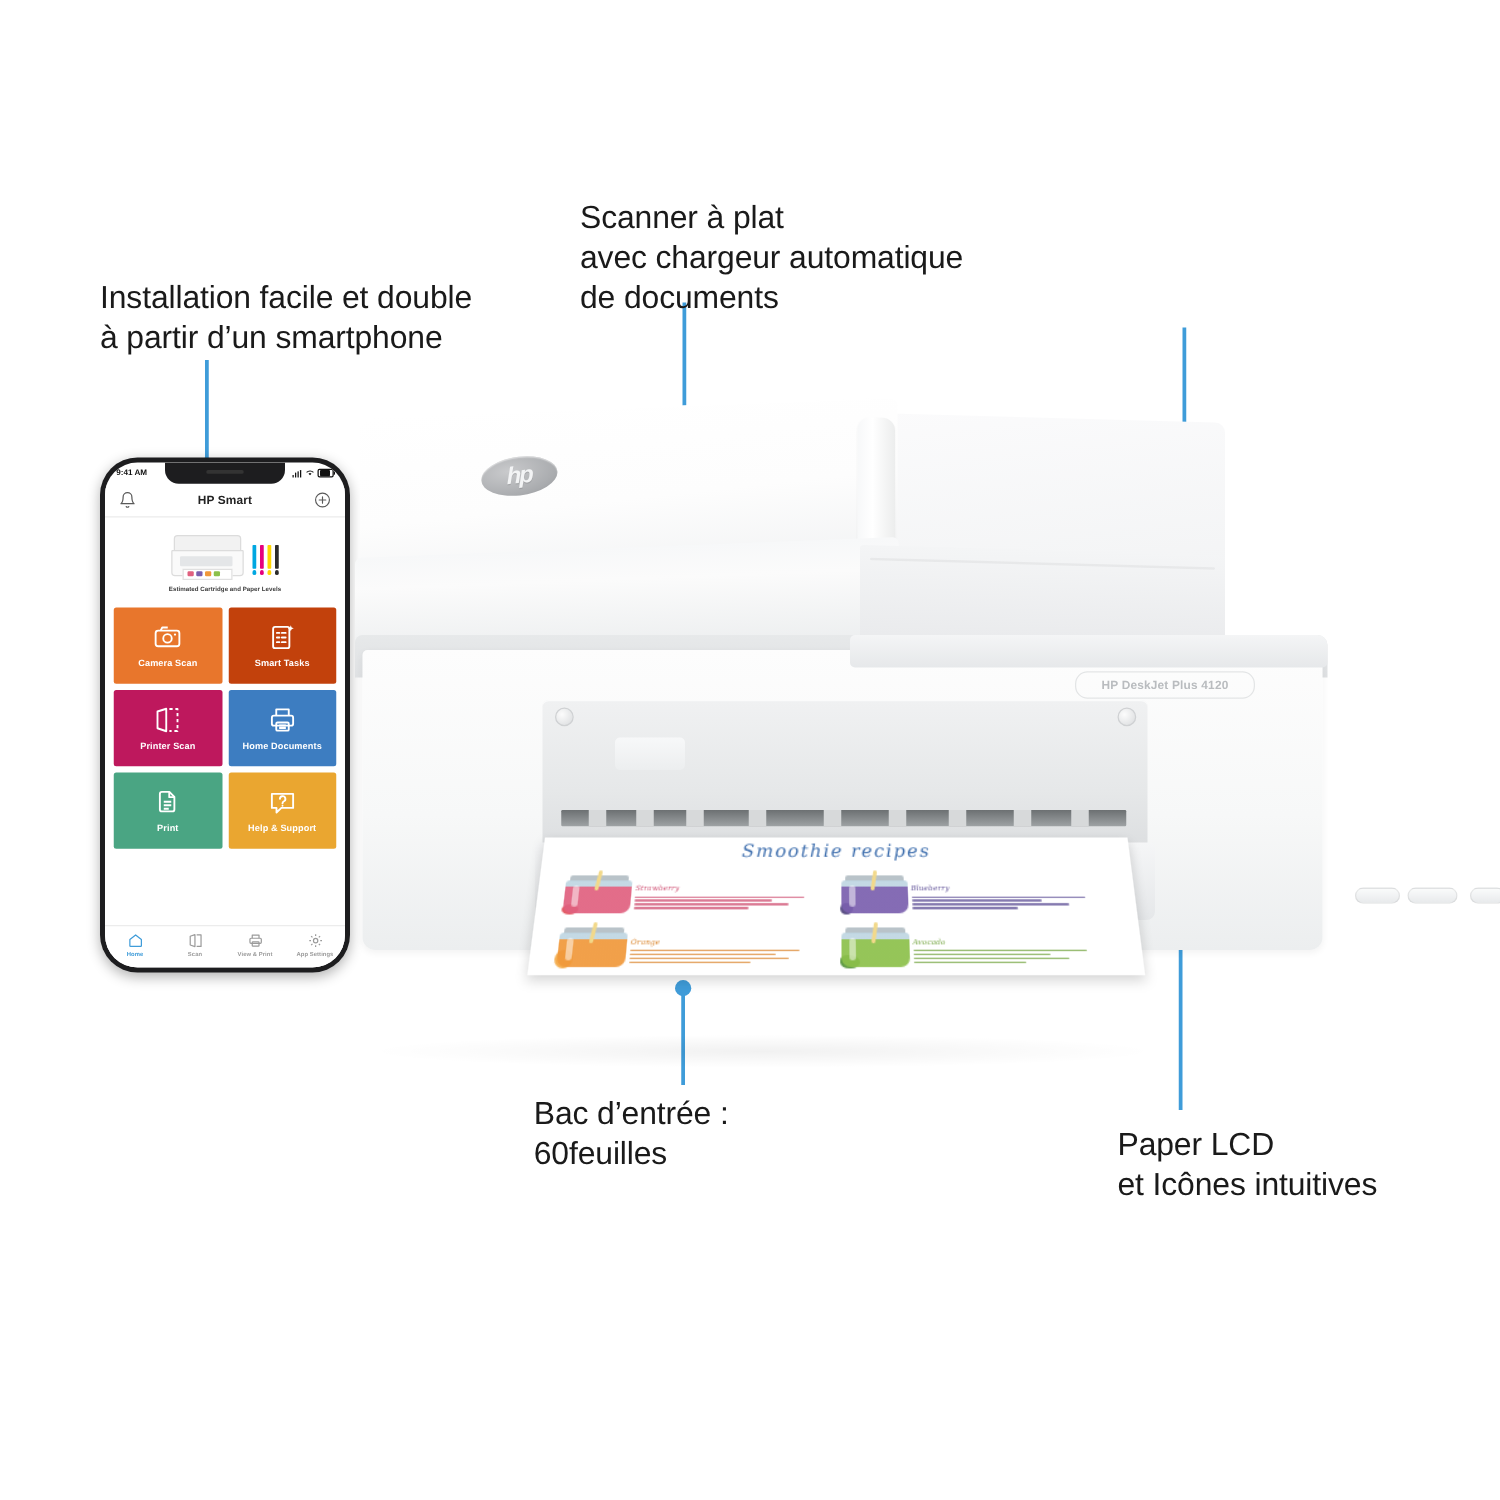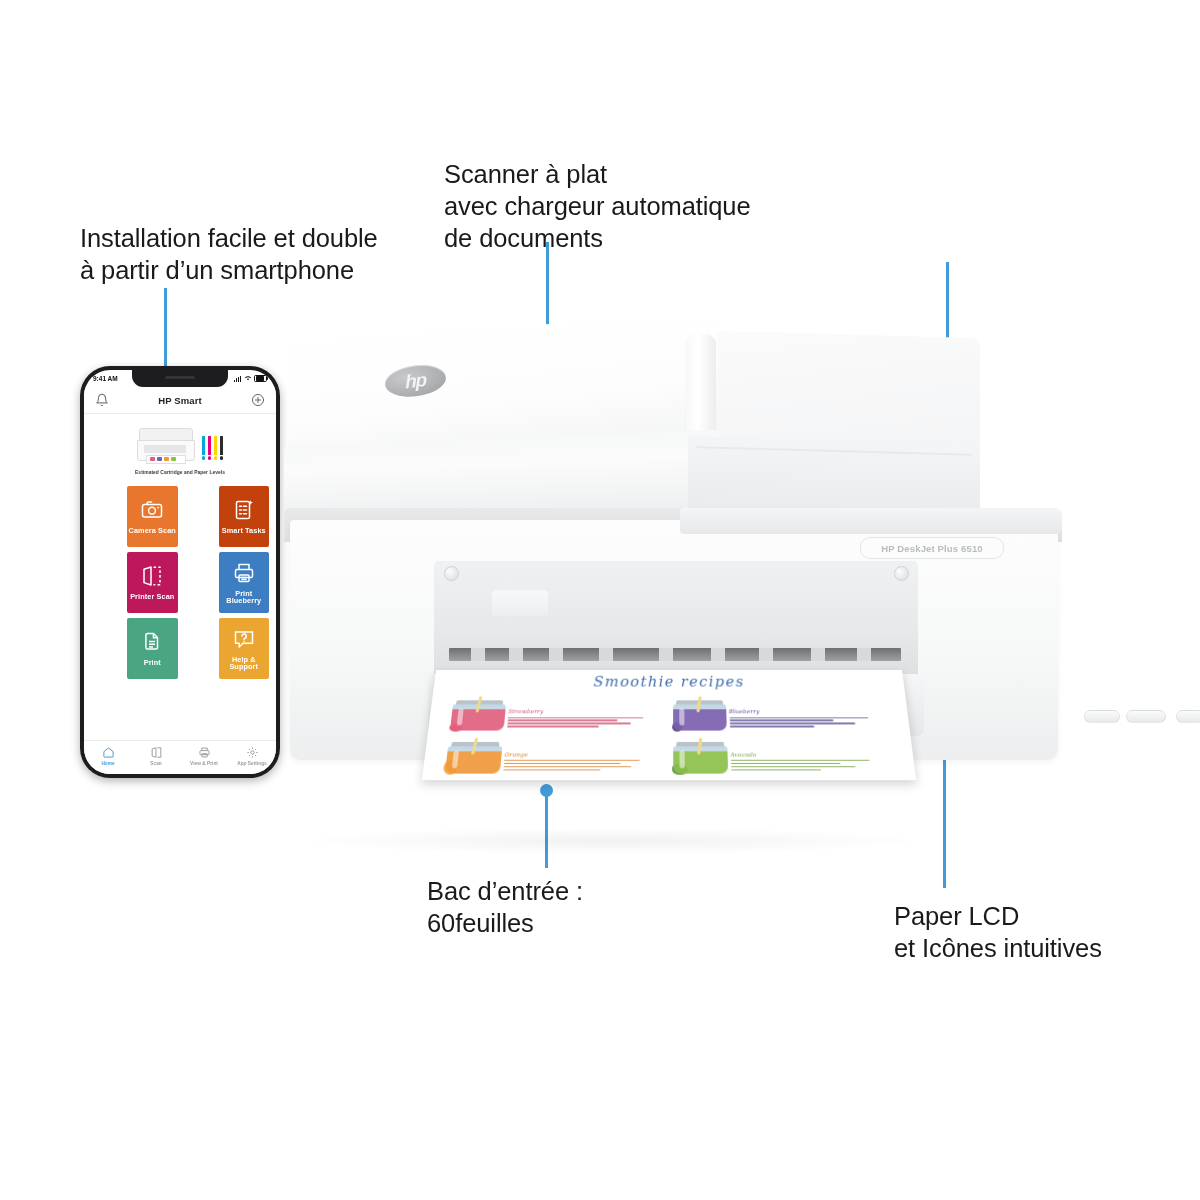--- a/index.html
+++ b/index.html
@@ -16,21 +16,21 @@
   .callout{
     position:absolute;
     color:#1a1a1a;
     font-size:25.5px;
     line-height:1.26;
     font-weight:400;
     letter-spacing:-0.1px;
     white-space:pre-line;
   }
   #callout-smartphone{left:80px;top:222px;width:340px;}
-  #callout-scanner{left:444px;top:158px;width:370px;}
+  #callout-scanner{left:464px;top:158px;width:370px;}
   #callout-wifi{left:876px;top:143px;width:270px;}
   #callout-tray{left:427px;top:875px;width:300px;}
   #callout-lcd{left:894px;top:900px;width:270px;}
 
   
   .leader{position:absolute;background:#3f9cd9;}
   .leader.v{width:3px;}
   .dot{position:absolute;width:13px;height:13px;border-radius:50%;background:#3f9cd9;}
 
   #line-smartphone{left:164px;top:288px;height:84px;}
@@ -107,21 +107,20 @@
   .levels-label{font-size:4.9px;color:#3a3a3a;font-weight:700;letter-spacing:.05px;}
 
   .tiles{
     position:absolute;top:116px;left:7px;right:7px;
     display:grid;grid-template-columns:1fr 1fr;gap:5px;
   }
   .tile{
     height:61px;border-radius:2px;position:relative;
     display:flex;flex-direction:column;align-items:center;justify-content:center;gap:5px;
     color:#fff;
-    margin-left:36px;
   }
   .tile .ti{width:24px;height:24px;}
   .tile .ti svg{width:100%;height:100%;display:block;}
   .tile .tl{font-size:7.3px;font-weight:700;letter-spacing:.1px;text-align:center;line-height:1;}
 
   .tabbar{
     position:absolute;bottom:0;left:0;right:0;height:34px;background:#fff;
     border-top:1px solid #ececec;display:flex;align-items:center;
     padding-bottom:4px;box-sizing:border-box;
   }
@@ -424,21 +423,21 @@
 
         <div class="tile" style="background:#3d7dc1">
           <span class="ti">
             <svg viewBox="0 0 24 24" fill="none" stroke="#fff" stroke-width="1.5" stroke-linejoin="round">
               <path d="M7 8.5V3.5h10v5"></path>
               <rect x="3.5" y="8.5" width="17" height="8" rx="1.6"></rect>
               <rect x="7" y="14" width="10" height="6.5" rx="1"></rect>
               <path d="M9.3 16.4h5.4M9.3 18.4h5.4"></path>
             </svg>
           </span>
-          <span class="tl">Print Blueberry</span>
+          <span class="tl">Home Documents</span>
         </div>
 
         <div class="tile" style="background:#4aa583">
           <span class="ti">
             <svg viewBox="0 0 24 24" fill="none" stroke="#fff" stroke-width="1.5" stroke-linejoin="round">
               <path d="M7.5 3.5h6l4 4v10a1.6 1.6 0 0 1-1.6 1.6H7.5A1.6 1.6 0 0 1 5.9 17.5V5.1A1.6 1.6 0 0 1 7.5 3.5z"></path>
               <path d="M13.4 3.6v4.1h4.1M9 11.4h6M9 14.2h6M9 17h4"></path>
             </svg>
           </span>
           <span class="tl">Print</span>
@@ -516,21 +515,21 @@
 
     <div class="panel-strip">
       <div class="cancel-x">✕</div>
       <div class="panel-btn" style="left:404px;width:36px;"></div>
       <div class="panel-btn" style="left:446px;width:40px;"></div>
       <div class="panel-btn" style="left:496px;width:28px;"></div>
 
     </div>
 
     <div class="model-plate">
-      <span>HP DeskJet Plus 6510</span>
+      <span>HP DeskJet Plus 4120</span>
     </div>
 
     <div class="front-door"></div>
     <div class="door-knob" style="left:160px;top:254px;"></div>
     <div class="door-knob" style="left:610px;top:254px;"></div>
     <div class="door-handle"></div>
 
     <div class="feed-slot">
       <i style="left:22px"></i>
         <i style="left:60px"></i>

